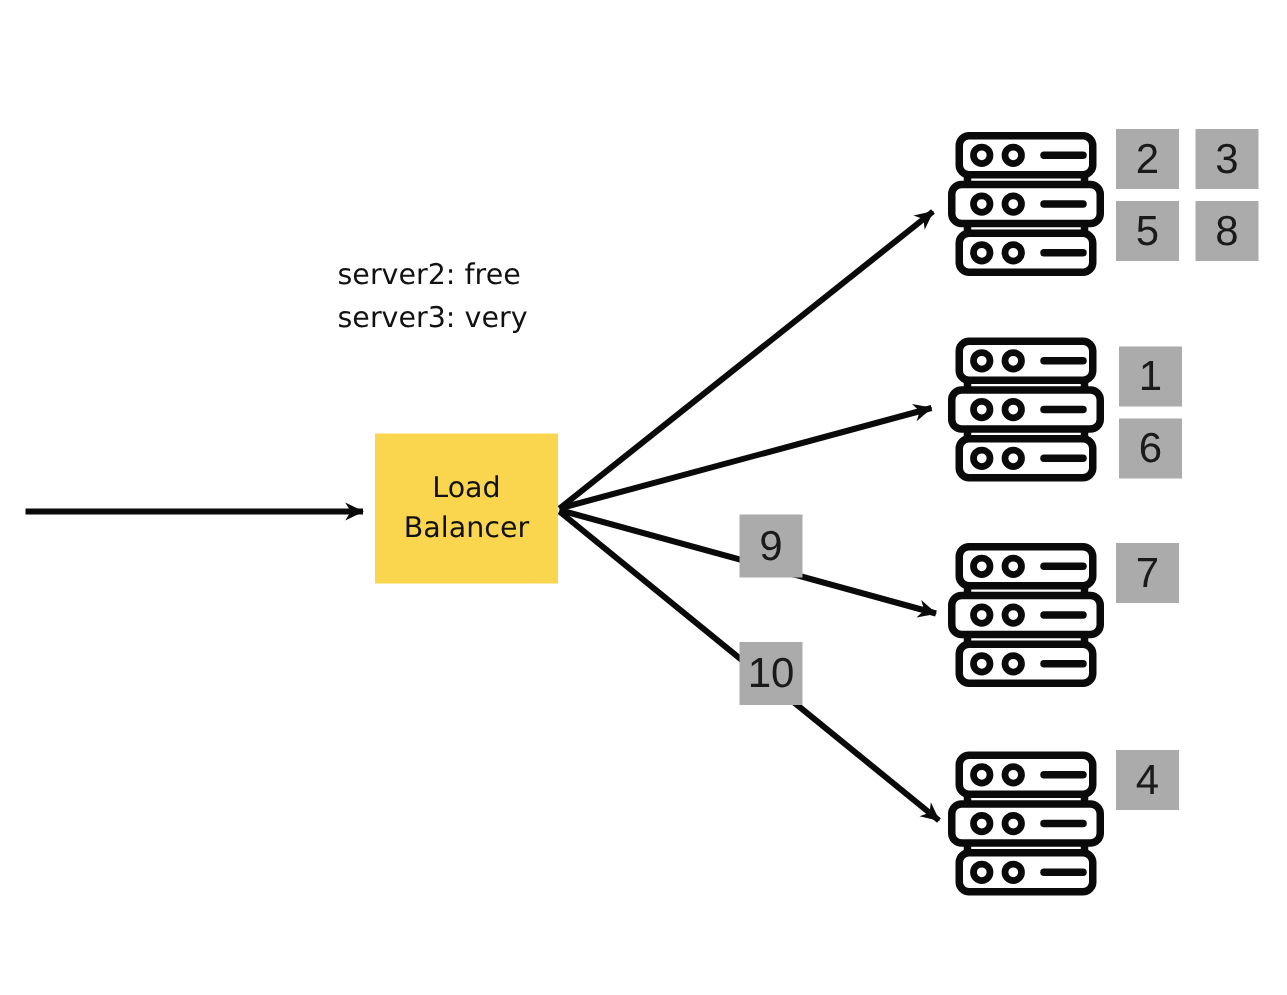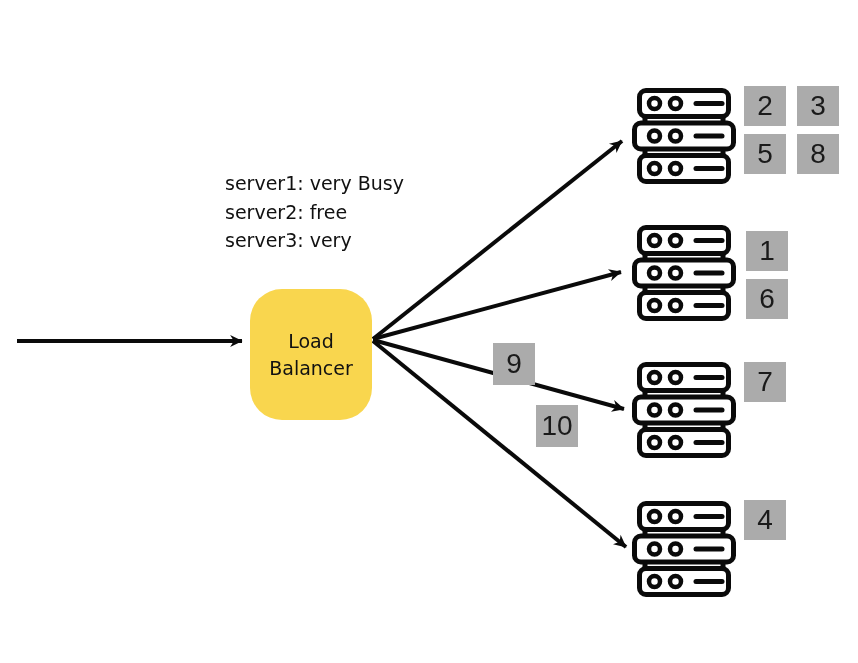--- a/index.html
+++ b/index.html
@@ -27,32 +27,31 @@
     color: #111111;
     font-size: 19px;
     line-height: 28.5px;
     white-space: nowrap;
   }
   .lb-box {
     position: absolute;
     left: 250px;
     top: 289px;
     width: 122px;
-    height: 131px;
+    height: 100px;
     background: #F9D64E;
     color: #111111;
     display: flex;
     align-items: center;
     justify-content: center;
     text-align: center;
     font-size: 19px;
     line-height: 27px;
     padding: 0 18px;
     box-sizing: border-box;
-    border-radius: 32px;
   }
   .tile {
     position: absolute;
     width: 42px;
     height: 40px;
     background: #ABABAB;
     color: #1a1a1a;
     display: flex;
     align-items: center;
     justify-content: center;
@@ -106,21 +105,20 @@
       </g>
     <g>
         <use href="#server-icon" transform="translate(632,362)"></use>
       </g>
     <g>
         <use href="#server-icon" transform="translate(632,501)"></use>
       </g>
   </svg>
 
   <div class="status-panel">
-    <div>server1: very Busy</div>
     <div>server2: free</div>
     <div>server3: very</div>
   </div>
 
   <div class="lb-box">
     <span>Load Balancer</span>
   </div>
 
   <div class="tile" style="left:744px; top:86px;">2</div>
   <div class="tile" style="left:797px; top:86px;">3</div>
@@ -128,15 +126,15 @@
   <div class="tile" style="left:797px; top:134px;">8</div>
 
   <div class="tile" style="left:746px; top:231px;">1</div>
   <div class="tile" style="left:746px; top:279px;">6</div>
 
   <div class="tile" style="left:744px; top:362px;">7</div>
 
   <div class="tile" style="left:744px; top:500px;">4</div>
 
   <div class="tile inflight" style="left:493px; top:343px;">9</div>
-  <div class="tile inflight" style="left:493px; top:405px;margin-left:43px;">10</div>
+  <div class="tile inflight" style="left:493px; top:428px;">10</div>
 
 </div>
 
 </body></html>

